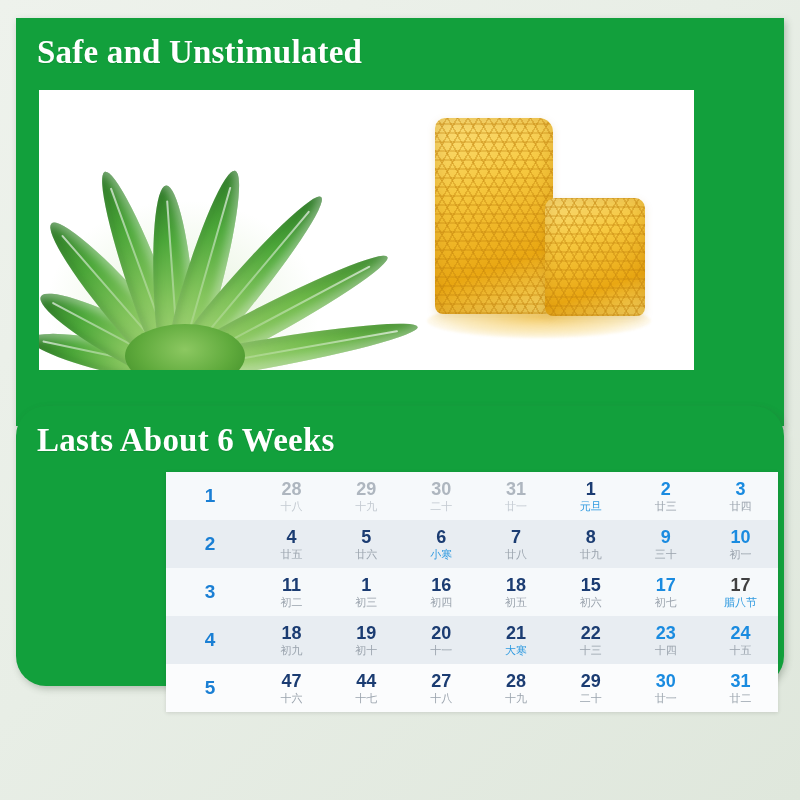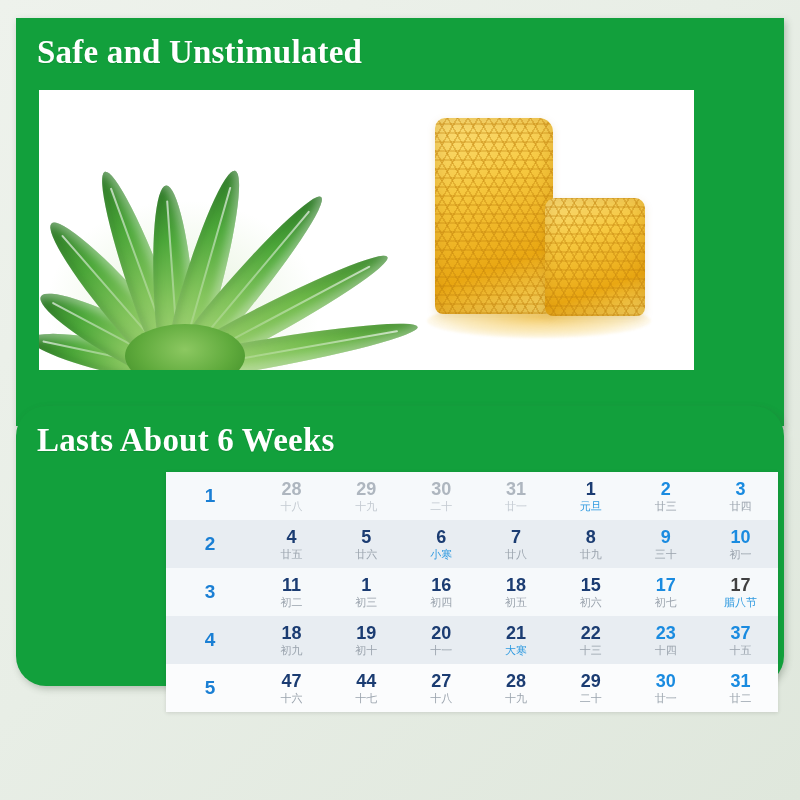--- a/index.html
+++ b/index.html
@@ -299,21 +299,21 @@
           </div>
           <div class="day ">
             <span class="num">22</span>
             <span class="lunar">十三</span>
           </div>
           <div class="day weekend">
             <span class="num">23</span>
             <span class="lunar">十四</span>
           </div>
           <div class="day weekend">
-            <span class="num">37</span>
+            <span class="num">24</span>
             <span class="lunar">十五</span>
           </div>
         </div>
         <div class="cal-row odd">
           <div class="wk">5</div>
           <div class="day ">
             <span class="num">47</span>
             <span class="lunar">十六</span>
           </div>
           <div class="day ">

